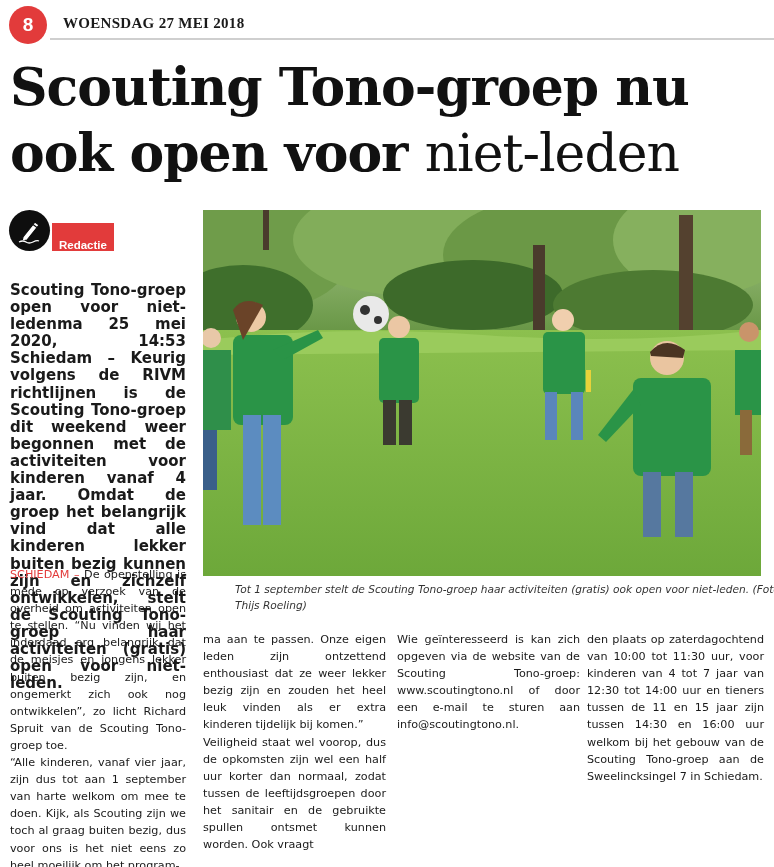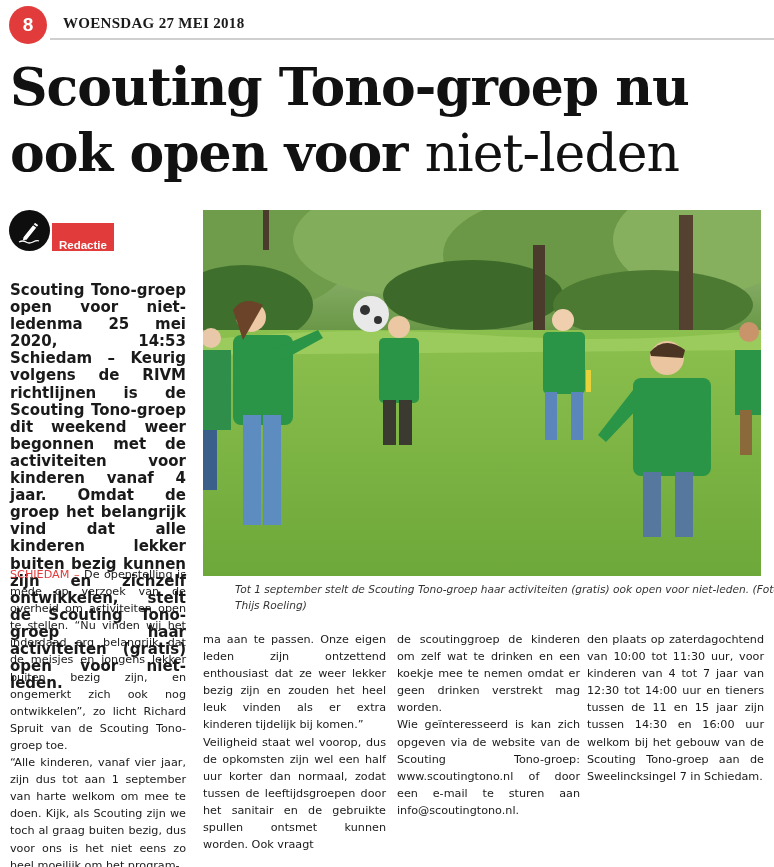--- a/index.html
+++ b/index.html
@@ -174,19 +174,18 @@
   </svg>
 </div>
 <div class="caption">Tot 1 september stelt de Scouting Tono-groep haar activiteiten (gratis) ook open voor niet-leden. (Foto: Thijs Roeling)</div>
 
 <div class="col col2">
   <p class="para">ma aan te passen. Onze eigen leden zijn ontzettend enthousiast dat ze weer lekker bezig zijn en zouden het heel leuk vinden als er extra kinderen tijdelijk bij komen.”</p>
   <p class="para">Veiligheid staat wel voorop, dus de opkomsten zijn wel een half uur korter dan normaal, zodat tussen de leeftijdsgroepen door het sanitair en de gebruikte spullen ontsmet kunnen worden. Ook vraagt</p>
 </div>
 
 <div class="col col3">
-  <p class="para">de scoutinggroep de kinderen om zelf wat te drinken en een koekje mee te nemen omdat er geen drinken verstrekt mag worden.</p>
   <p class="para">Wie geïnteresseerd is kan zich opgeven via de website van de Scouting Tono-groep: www.scoutingtono.nl of door een e-mail te sturen aan info@scoutingtono.nl.</p>
 </div>
 
 <div class="col col4">
   <p class="para">den plaats op zaterdagochtend van 10:00 tot 11:30 uur, voor kinderen van 4 tot 7 jaar van 12:30 tot 14:00 uur en tieners tussen de 11 en 15 jaar zijn tussen 14:30 en 16:00 uur welkom bij het gebouw van de Scouting Tono-groep aan de Sweelincksingel 7 in Schiedam.</p>
 </div>
 
 </body></html>

